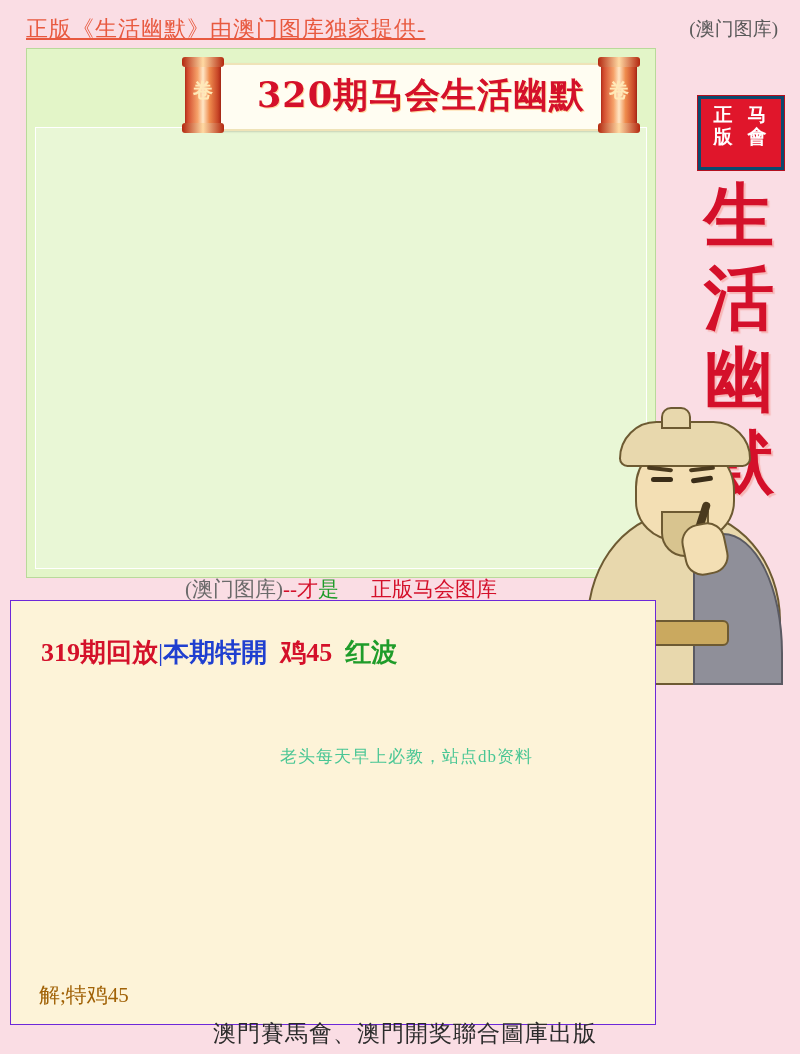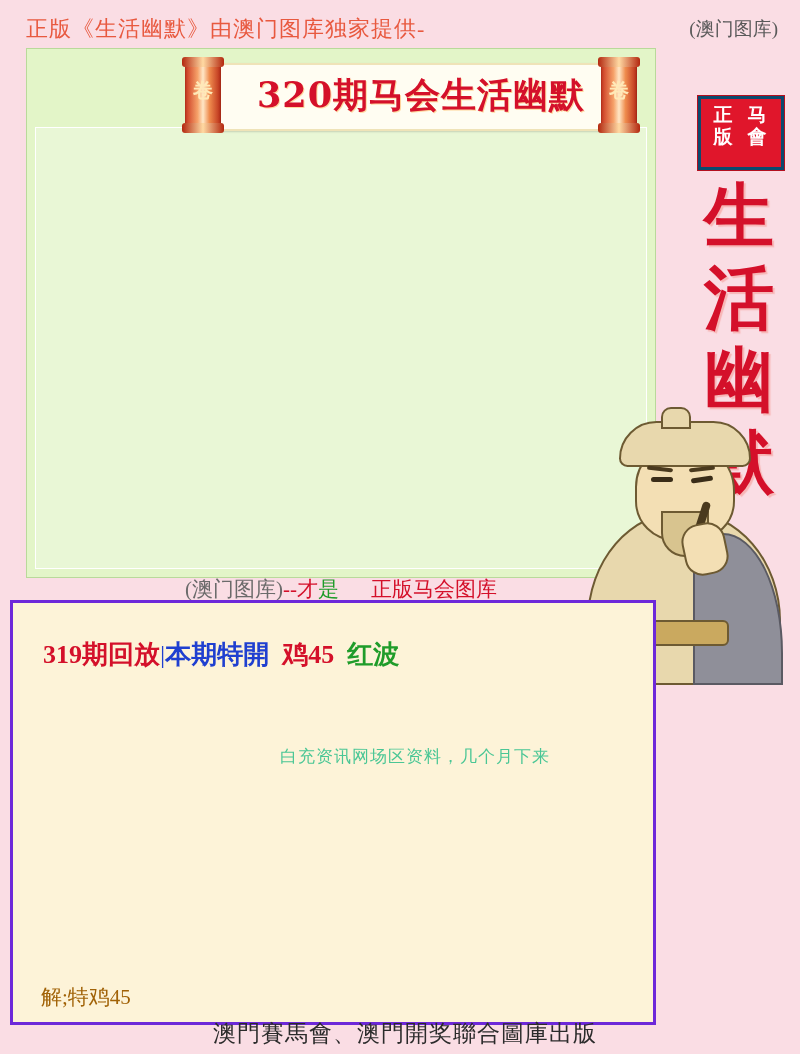--- a/index.html
+++ b/index.html
@@ -24,20 +24,21 @@
     height: 30px;
   }
   .top-header-left {
     position: absolute;
     left: 26px;
     top: 0;
     font-size: 22px;
     color: #e8593f;
     letter-spacing: 1px;
     white-space: nowrap;
+    text-decoration: underline;
   }
   .top-header-right {
     position: absolute;
     right: 22px;
     top: 2px;
     font-size: 19px;
     color: #5a5a5a;
     white-space: nowrap;
   }
 
@@ -322,21 +323,21 @@
   }
 
   
   .cream-panel {
     position: absolute;
     left: 10px;
     top: 600px;
     width: 646px;
     height: 425px;
     background: #fdf3d8;
-    border: 3px solid #6d28d9;
+    border: 1px solid #6d28d9;
     box-sizing: border-box;
   }
   .sub-head {
     position: absolute;
     left: 30px;
     top: 34px;
     font-size: 26px;
     white-space: nowrap;
   }
   .sub-head .h1 { color: #d4102a; font-weight: bold; }
@@ -453,17 +454,17 @@
 
 <div class="cream-panel">
   <div class="sub-head">
     <span class="h1">319期回放</span><span class="bar">|</span><span class="h2">本期特開</span>&nbsp;&nbsp;<span class="h3">鸡45</span>&nbsp;&nbsp;<span class="h4">红波</span>
   </div>
 
 
   <div class="answer">解;特鸡45</div>
 </div>
 
-<div class="watermark">白充资讯网场区资料，几个月下来</div>
+<div class="watermark">老头每天早上必教，站点db资料</div>
 
 <div class="footer">
   <span class="footer-inner">澳門賽馬會、澳門開奖聯合圖庫出版</span>
 </div>
 
 </body></html>

